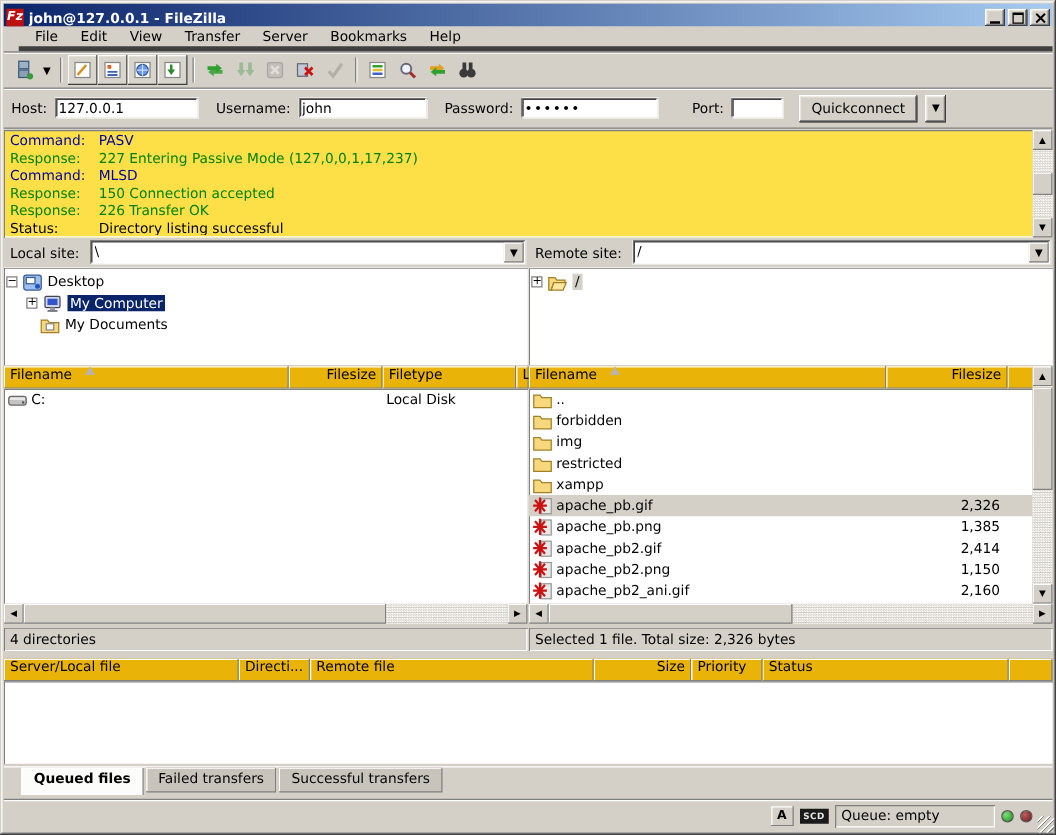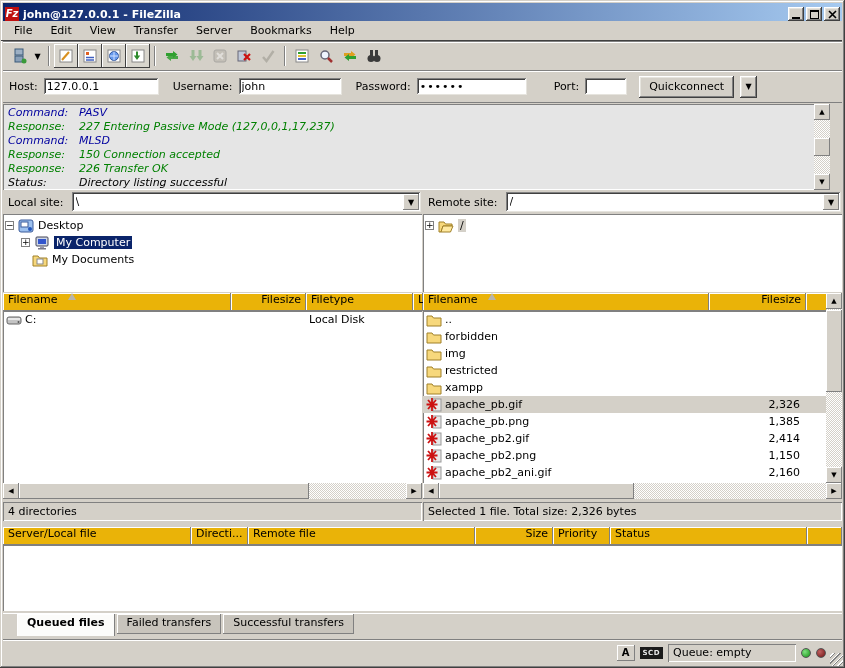--- a/index.html
+++ b/index.html
@@ -31,23 +31,23 @@
   .app-logo{ width:14px; height:14px; background:#bf1010; color:#fff;
     font-weight:bold; font-style:italic; font-size:10px; line-height:14px;
     text-align:center; margin-right:4px; flex:0 0 auto; }
   .title-text{ color:#fff; font-weight:bold; flex:1 1 auto; white-space:nowrap; overflow:hidden; }
   .win-controls{ display:flex; gap:2px; }
   .win-btn{ width:16px; height:14px; display:flex; align-items:center; justify-content:center; }
   .glyph-min{ width:8px; height:2px; background:#000; margin-top:7px; }
   .glyph-max{ width:9px; height:9px; border:1px solid #000; border-top-width:2px; }
 
   
-  .menubar{ position:absolute; left:1px; top:21px; right:3px; height:20px;
+  .menubar{ position:absolute; left:15px; top:21px; right:3px; height:20px;
     display:flex; align-items:center; padding-left:4px;
-    border-bottom:1px solid #404040;text-align:right; }
+    border-bottom:4px solid #404040;text-align:right; }
   .menu-item{ padding:3px 9px; }
 
   
   .toolbar{ position:absolute; left:3px; top:41px; right:3px; height:29px;
     display:flex; align-items:center; padding-left:4px;
     border-top:1px solid #808080; box-shadow:0 1px 0 #fff inset; }
   .tbtn{ width:24px; height:24px; display:flex; align-items:center; justify-content:center; }
   .tbtn.toggled{ box-shadow: inset -1px -1px 0 #404040, inset 1px 1px 0 #ffffff; background:#d8d5cd; }
   .tsep{ width:2px; height:20px; border-left:1px solid #808080; border-right:1px solid #fff; margin:0 4px; }
   .dd-arrow{ font-size:8px; color:#000; width:13px; height:22px; display:flex; align-items:center; justify-content:center; }
@@ -56,22 +56,22 @@
   
   .quickbar{ position:absolute; left:3px; top:70px; right:3px; height:33px;
     display:flex; align-items:center; gap:6px; padding:0 6px;
     border-top:1px solid #808080; box-shadow:0 1px 0 #fff inset;
     border-bottom:1px solid #808080; }
   .quickbar label{ white-space:nowrap; }
   .qc-btn{ height:22px; padding:0 10px; display:flex; align-items:center; }
   .qc-dd{ width:17px; height:22px; display:flex; align-items:center; justify-content:center; font-size:8px; }
 
   
-  .logpanel{ position:absolute; left:3px; top:104px; right:15px; height:86px;
-    background:#e5e5e5; box-shadow: inset 1px 1px 0 #808080, inset -1px -1px 0 #fff; font-style: italic; }
+  .logpanel{ position:absolute; left:3px; top:104px; right:3px; height:86px;
+    background:#fde047; box-shadow: inset 1px 1px 0 #808080, inset -1px -1px 0 #fff; }
   .log-rows{ position:absolute; left:2px; top:2px; right:18px; bottom:2px; overflow:hidden; }
   .log-row{ display:flex; line-height:14px; }
   .log-label{ width:74px; flex:0 0 auto; padding-left:3px; }
   .t-command{ color:#00009f; }
   .t-response{ color:#008000; }
   .t-status{ color:#000; }
 
   
   .vscroll{ position:absolute; top:0; right:0; width:16px; bottom:0;
     background: repeating-conic-gradient(#ffffff 0% 25%, #d4d0c8 0% 50%) 0 0/2px 2px; }

